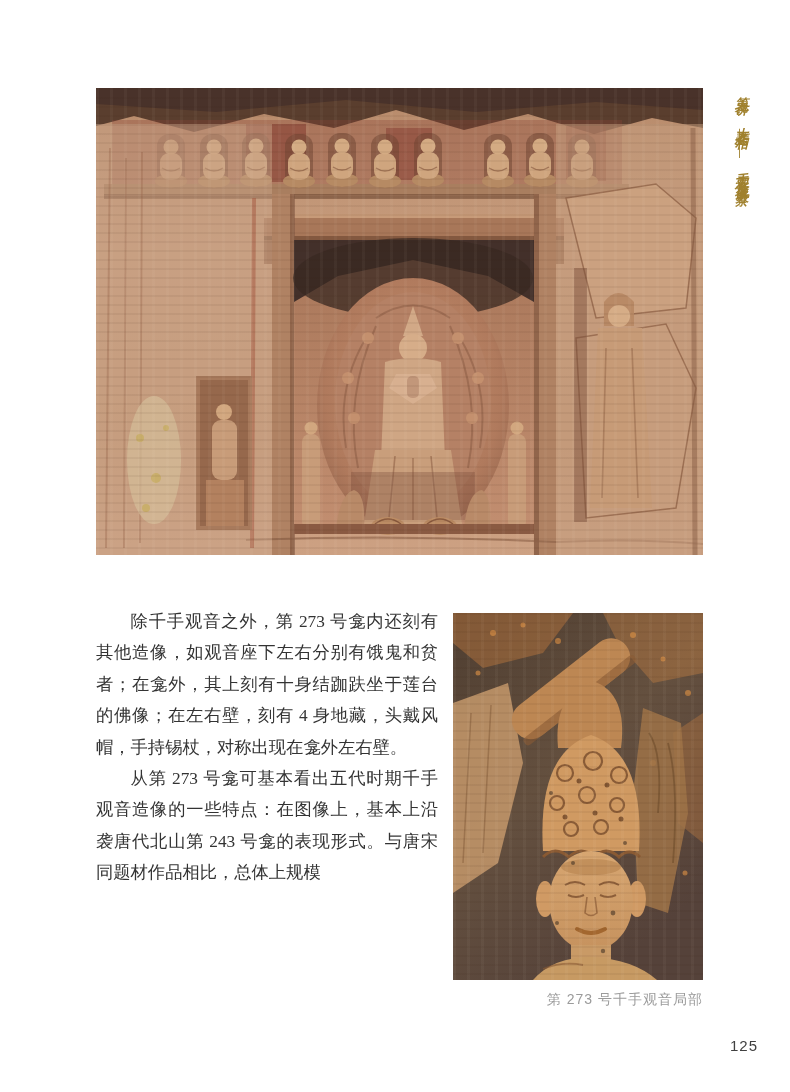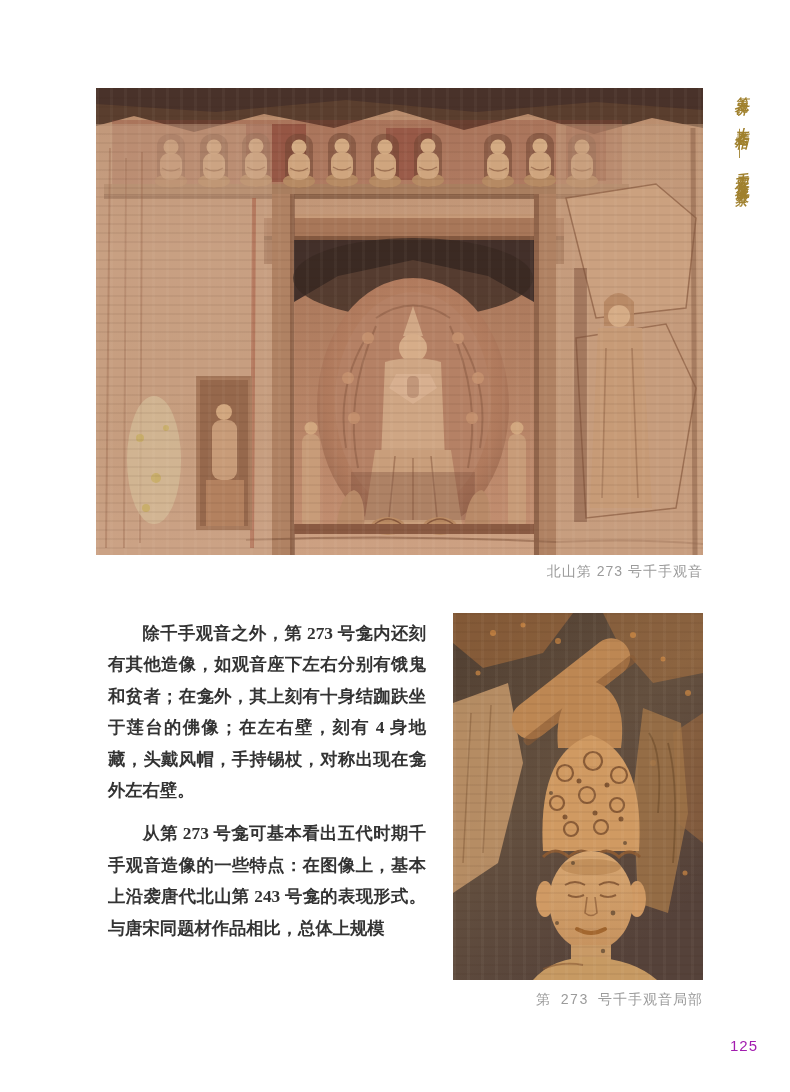--- a/index.html
+++ b/index.html
@@ -26,33 +26,33 @@
       repeating-linear-gradient(90deg, rgba(255,240,220,.04) 0 3px, rgba(0,0,0,0) 3px 14px);
   }
   .photo-main{left:96px;top:88px;width:607px;height:467px;}
   .photo-detail{left:453px;top:613px;width:250px;height:367px;}
   .caption{
     position:absolute;right:87px;text-align:right;
     font-family:"Liberation Sans","DejaVu Sans",sans-serif;
     font-size:14px;color:#9b9b9b;letter-spacing:1px;
   }
   .caption-main{top:563px;width:320px;}
-  .caption-detail{top:991px;width:320px;font-family:Liberation Mono, monospace;}
+  .caption-detail{top:991px;width:320px;}
   
   .bodytext{
     position:absolute;left:96px;top:606px;width:342px;
     font-size:17.3px;line-height:31.4px;color:#333;
     text-align:justify;
   }
-  .bodytext p{margin:12px;text-indent:2em;font-weight:bold;}
+  .bodytext p{margin:0;text-indent:2em;}
   
   .pagenum{
     position:absolute;left:728px;top:1037px;width:32px;text-align:center;
     font-family:"Liberation Sans","DejaVu Sans",sans-serif;
-    font-size:15px;color:#a21caf;letter-spacing:1px;
+    font-size:15px;color:#404040;letter-spacing:1px;
   }
 </style>
 </head>
 <body>
 
 <div class="page">
 
   <div class="vheader">
     <span>第九讲</span>
     <span class="vtitle2">大悲圣相——千手观音造像考察</span>
@@ -198,21 +198,20 @@
       <rect x="478" y="180" width="13" height="254" fill="#7b4e39" opacity="0.45"></rect>
       <path d="M508,214 Q522,196 538,214 L538,238 L508,238 Z" fill="#b98a66"></path>
       <circle cx="523" cy="228" r="11" fill="#d6ad87"></circle>
       <polygon points="502,240 546,240 556,420 494,420" fill="#c79b77"></polygon>
       <path d="M510,260 L506,410 M536,260 L542,410" stroke="#9a6c4f" stroke-width="1.6" opacity="0.6" fill="none"></path>
       <line x1="597" y1="40" x2="599" y2="467" stroke="#8a5f46" stroke-width="5" opacity="0.5"></line>
     </svg>
     <div class="grain"></div>
   </div>
 
-  <div class="caption caption-main">北山第 273 号千手观音</div>
 
   <div class="bodytext">
     <p>除千手观音之外，第 273 号龛内还刻有其他造像，如观音座下左右分别有饿鬼和贫者；在龛外，其上刻有十身结跏趺坐于莲台的佛像；在左右壁，刻有 4 身地藏，头戴风帽，手持锡杖，对称出现在龛外左右壁。</p>
     <p>从第 273 号龛可基本看出五代时期千手观音造像的一些特点：在图像上，基本上沿袭唐代北山第 243 号龛的表现形式。与唐宋同题材作品相比，总体上规模</p>
   </div>
 
   <div class="photo photo-detail">
     <svg width="250" height="367" viewBox="0 0 250 367">
       <defs>
         <linearGradient id="cave" x1="0" y1="0" x2="0.6" y2="1">

